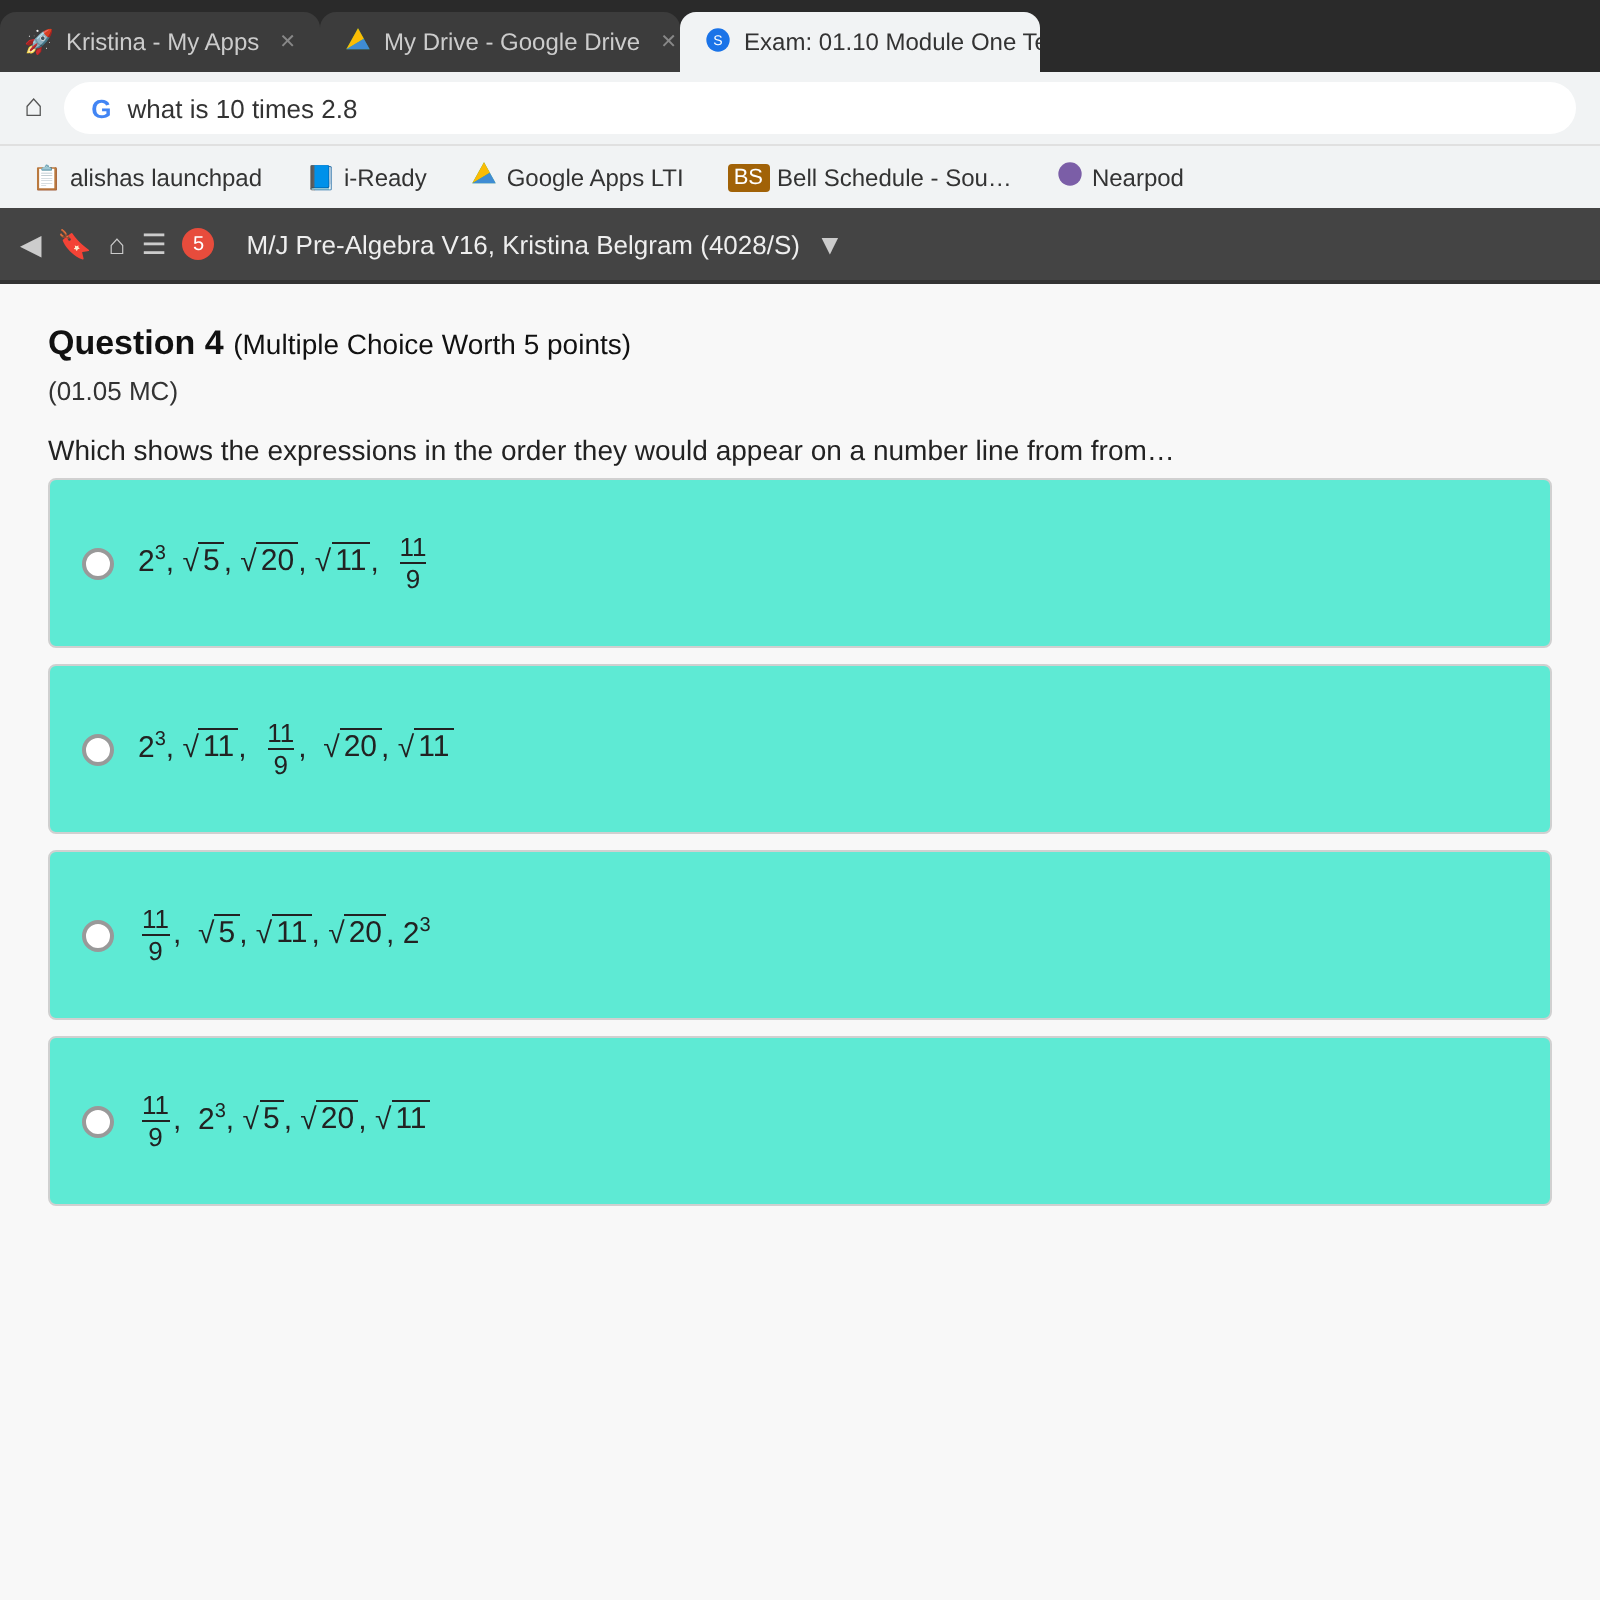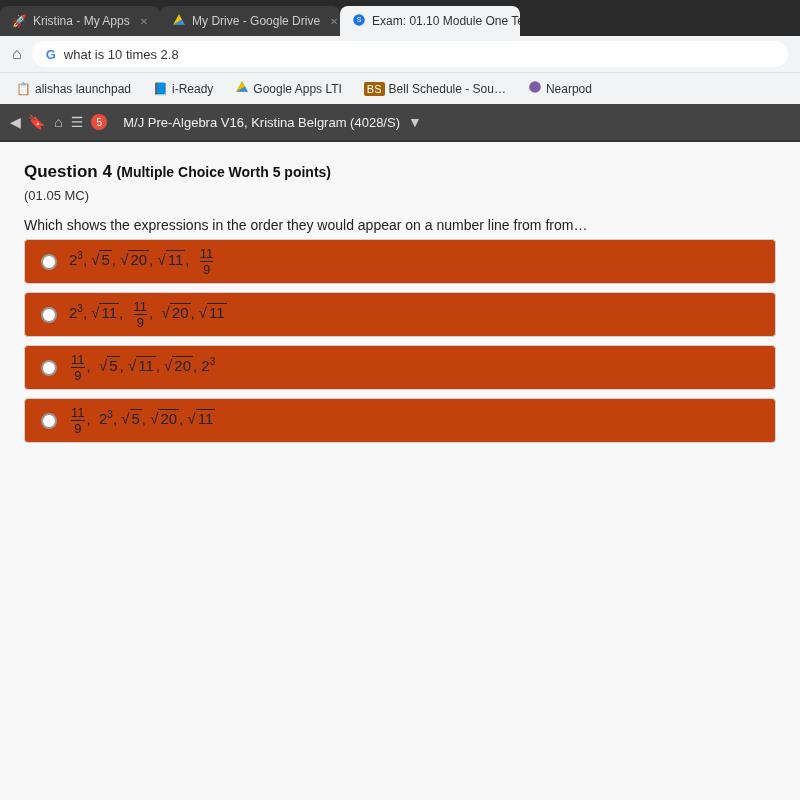--- a/index.html
+++ b/index.html
@@ -161,45 +161,45 @@
       margin-bottom: 6px;
     }
 
     .question-title {
       font-size: 17px;
       font-weight: bold;
       color: #111;
     }
 
     .question-title span.points {
-      font-weight: bold;
+      font-weight: normal;
       font-size: 14px;
     }
 
     .question-code {
       font-size: 13px;
       color: #333;
       margin-bottom: 12px;
     }
 
     .question-text {
       font-size: 14px;
       color: #222;
       margin-bottom: 3px;
       line-height: 1.5;
     }
 
     
     .answer-choice {
       display: flex;
       align-items: center;
-      background: #c2410c;
+      background: #5eead4;
       border: 1px solid #d0d0d0;
       border-radius: 4px;
-      padding: 7px 16px;
+      padding: 27px 16px;
       margin-bottom: 8px;
       gap: 12px;
       cursor: pointer;
     }
 
     .radio-btn {
       width: 16px;
       height: 16px;
       border-radius: 50%;
       border: 2px solid #999;

